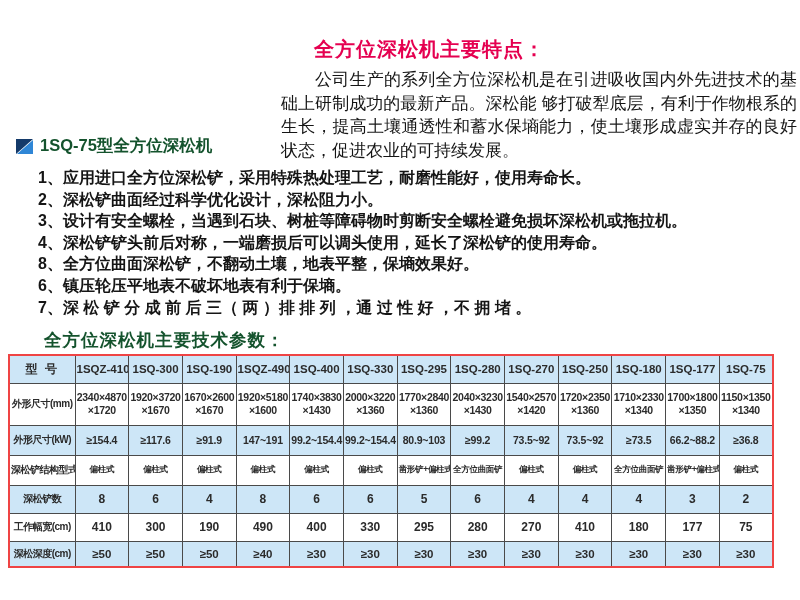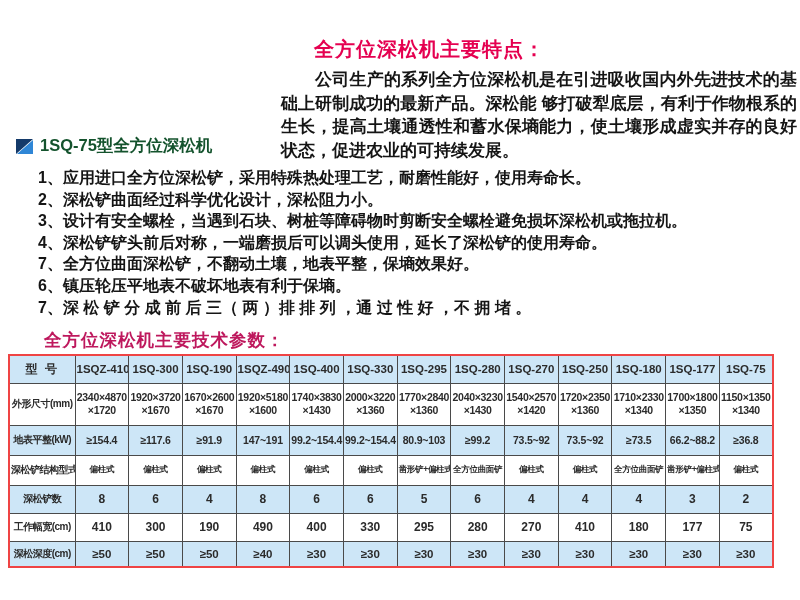--- a/index.html
+++ b/index.html
@@ -11,40 +11,40 @@
     background: #ffffff;
     overflow: hidden;
   }
   .features-title {
     position: absolute; left: 314px; top: 36px;
     font-size: 20px; font-weight: bold; color: #e50050;
     letter-spacing: 1px;
   }
   .intro {
     position: absolute; left: 281px; top: 68px; width: 516px;
-    font-size: 17px; font-weight: bold; line-height: 23.5px;
+    font-size: 17px; font-weight: normal; line-height: 23.5px;
     text-indent: 2em; text-align: justify; color: #151515;
   }
   .model-header {
     position: absolute; left: 16px; top: 135px;
     display: flex; align-items: center; gap: 7px;
     font-size: 16.5px; font-weight: bold; color: #14532d;
   }
   .model-header svg { display: block; }
   .features-list {
     position: absolute; left: 38px; top: 167px; width: 756px;
     list-style: none;
   }
   .features-list li {
     font-size: 16px; font-weight: bold; color: #151515;
     line-height: 21.6px; white-space: nowrap;
   }
   .params-title {
     position: absolute; left: 44px; top: 328px;
-    font-size: 17.5px; font-weight: bold; color: #be185d;
+    font-size: 17.5px; font-weight: bold; color: #14532d;
     letter-spacing: 1px;
   }
   table.specs {
     position: absolute; left: 8px; top: 354px; width: 766px;
     border-collapse: collapse; table-layout: fixed;
     font-weight: bold; color: #2b2b2b; text-align: center;
     border: 2px solid #ef4444;
   }
   table.specs th, table.specs td {
     border: 1px solid #4a4a4a;
@@ -86,21 +86,21 @@
       </svg>
     </span>
     <span>1SQ-75型全方位深松机</span>
   </div>
 
   <ul class="features-list">
       <li>1、应用进口全方位深松铲，采用特殊热处理工艺，耐磨性能好，使用寿命长。</li>
       <li>2、深松铲曲面经过科学优化设计，深松阻力小。</li>
       <li>3、设计有安全螺栓，当遇到石块、树桩等障碍物时剪断安全螺栓避免损坏深松机或拖拉机。</li>
       <li>4、深松铲铲头前后对称，一端磨损后可以调头使用，延长了深松铲的使用寿命。</li>
-      <li>7、全方位曲面深松铲，不翻动土壤，地表平整，保墒效果好。</li>
+      <li>8、全方位曲面深松铲，不翻动土壤，地表平整，保墒效果好。</li>
       <li>6、镇压轮压平地表不破坏地表有利于保墒。</li>
       <li>7、深 松 铲 分 成 前 后 三（ 两 ）排 排 列 ，通 过 性 好 ，不 拥 堵 。</li>
     </ul>
 
   <div class="params-title">全方位深松机主要技术参数：</div>
 
   <table class="specs">
     <colgroup>
         <col class="label-col">
         <col>
@@ -159,21 +159,21 @@
           <td>1720×2350
 ×1360</td>
           <td>1710×2330
 ×1340</td>
           <td>1700×1800
 ×1350</td>
           <td>1150×1350
 ×1340</td>
         </tr>
         <tr>
-          <th>地表平整(kW)</th>
+          <th>外形尺寸(kW)</th>
           <td>≥154.4</td>
           <td>≥117.6</td>
           <td>≥91.9</td>
           <td>147~191</td>
           <td>99.2~154.4</td>
           <td>99.2~154.4</td>
           <td>80.9~103</td>
           <td>≥99.2</td>
           <td>73.5~92</td>
           <td>73.5~92</td>

